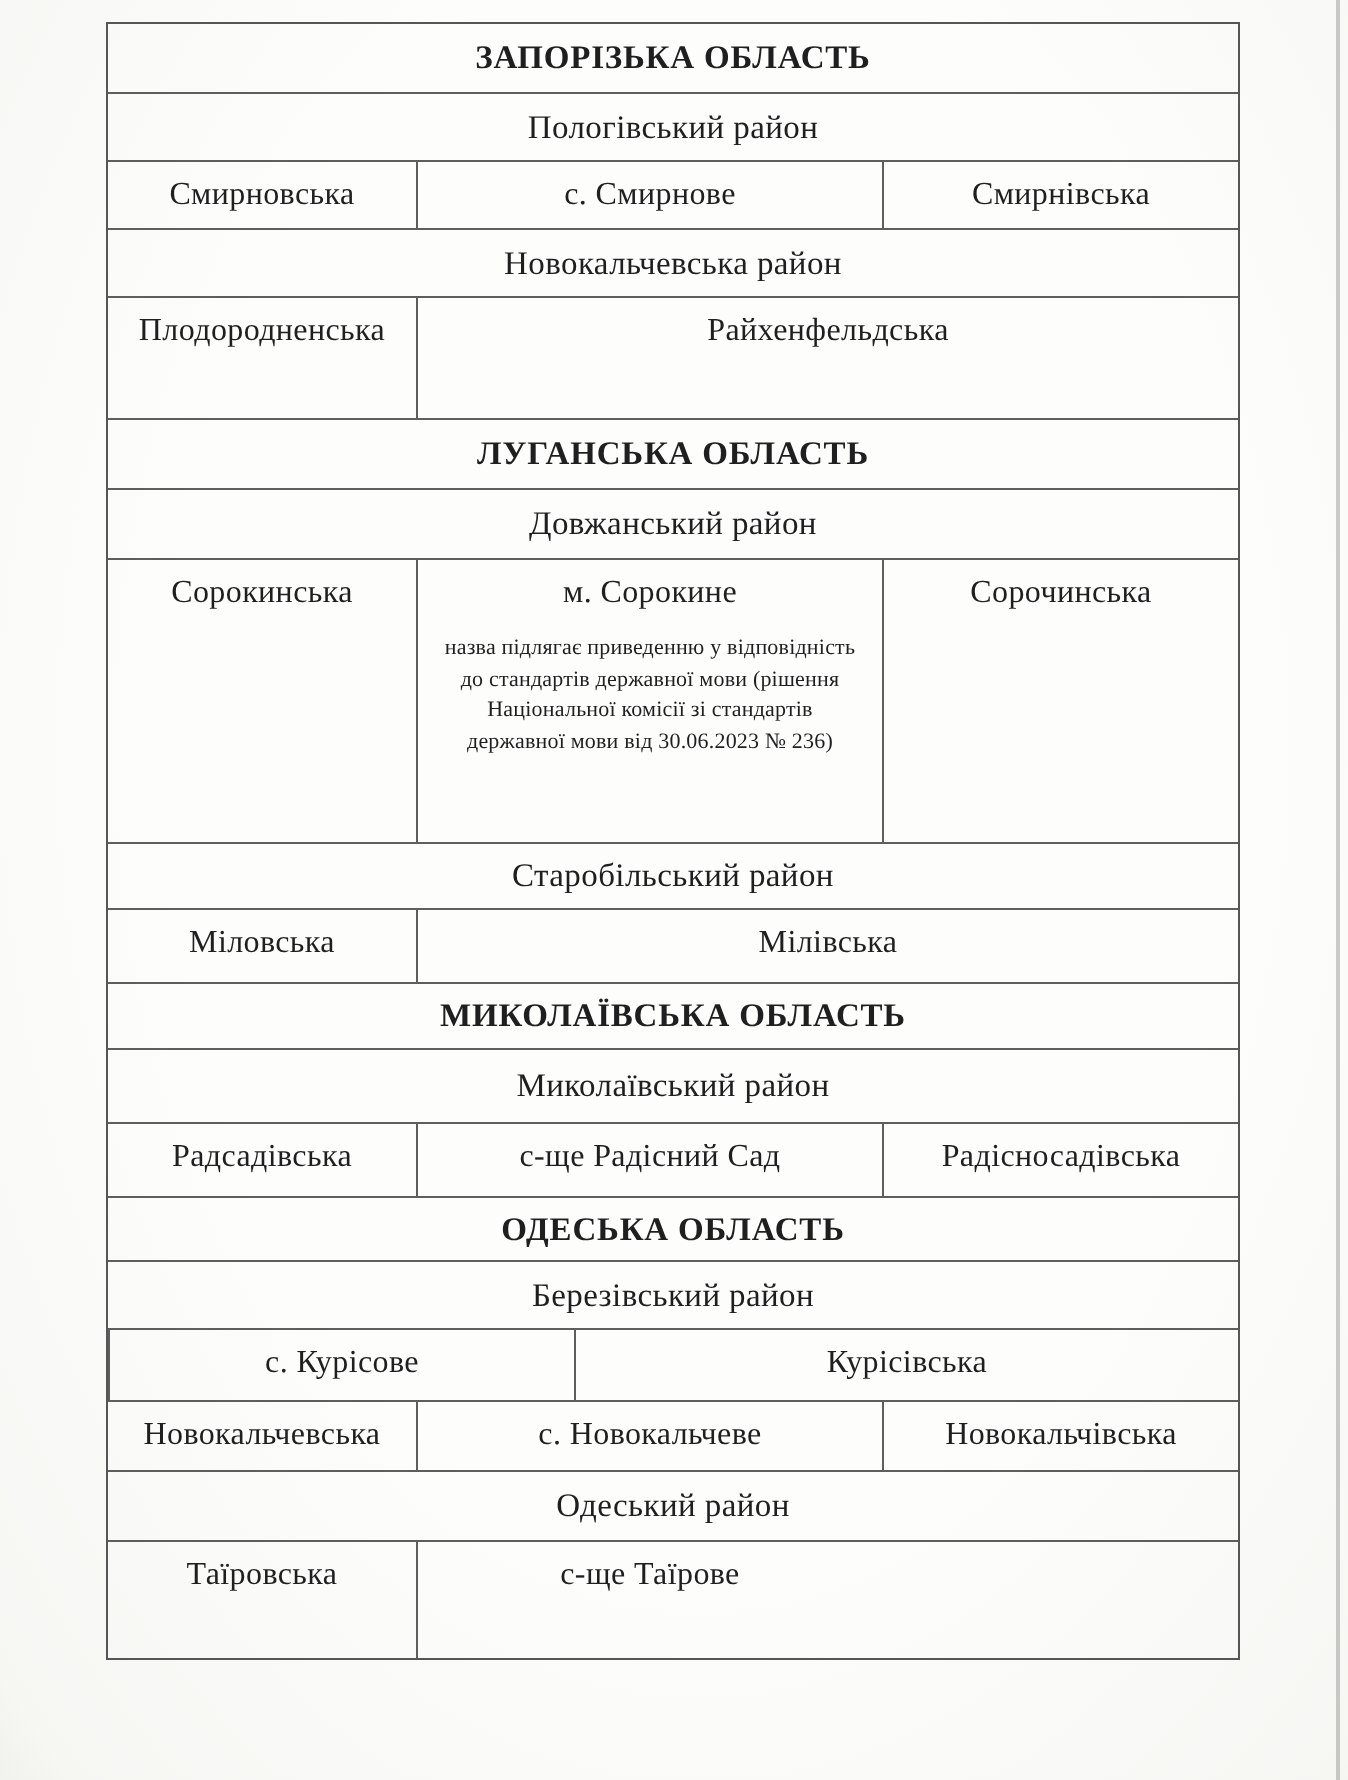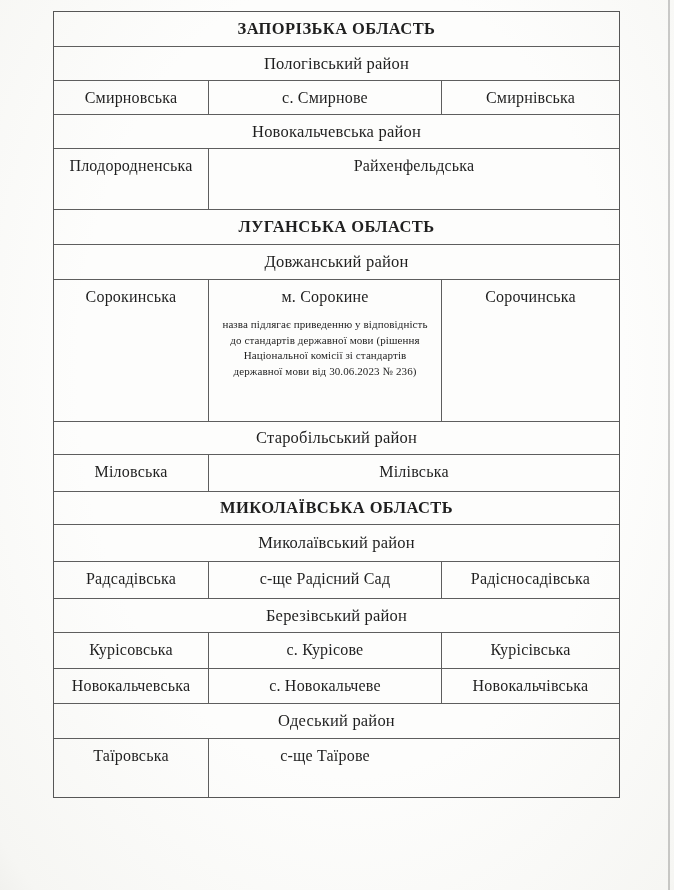--- a/index.html
+++ b/index.html
@@ -137,25 +137,27 @@
     </div>
     <div class="row" style="height:37px">
       <div class="span-cell raion-text">Миколаївський район</div>
     </div>
     <div class="row" style="height:37px">
       <div class="cell c1">Радсадівська</div>
       <div class="cell c2">с-ще Радісний Сад</div>
       <div class="cell c3">Радісносадівська</div>
     </div>
 
+    <div class="row" style="height:32px">
+      <div class="span-cell oblast-text">ОДЕСЬКА ОБЛАСТЬ</div>
+    </div>
     <div class="row" style="height:34px">
       <div class="span-cell raion-text">Березівський район</div>
     </div>
     <div class="row" style="height:36px">
-      <div class="cell c1">Курісовська</div>
       <div class="cell c2">с. Курісове</div>
       <div class="cell c3">Курісівська</div>
     </div>
     <div class="row" style="height:35px">
       <div class="cell c1">Новокальчевська</div>
       <div class="cell c2">с. Новокальчеве</div>
       <div class="cell c3">Новокальчівська</div>
     </div>
     <div class="row" style="height:35px">
       <div class="span-cell raion-text">Одеський район</div>

